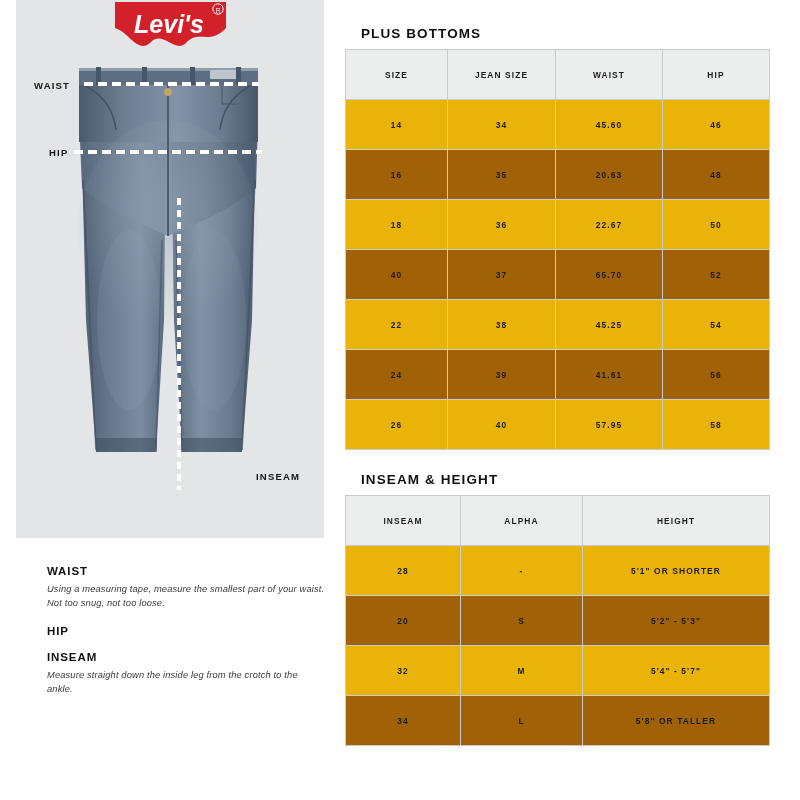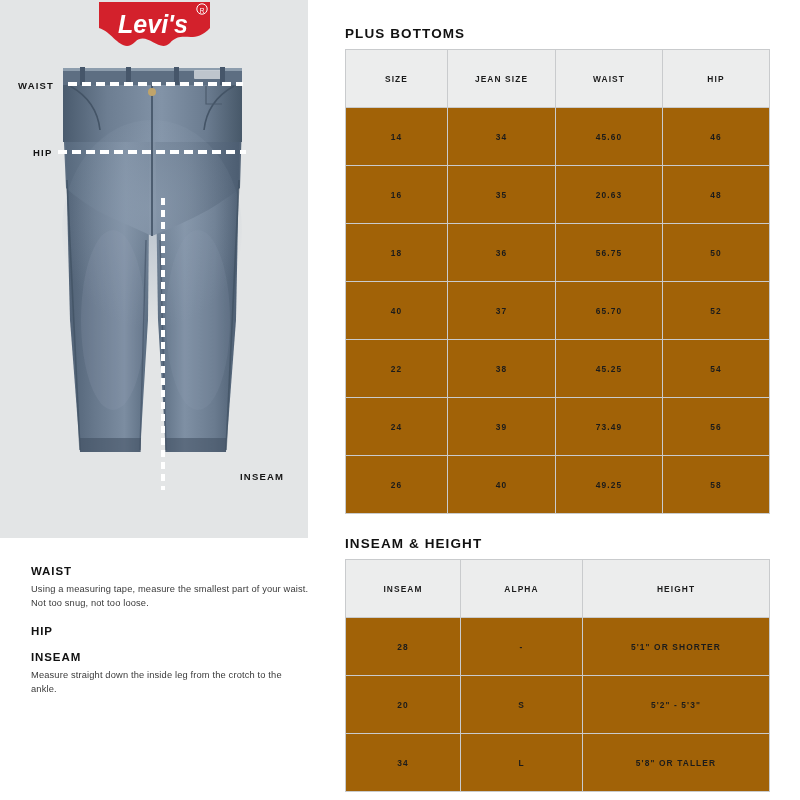--- a/index.html
+++ b/index.html
@@ -5,21 +5,21 @@
   * { box-sizing: border-box; margin: 0; padding: 0; }
   html, body {
     width: 800px; height: 800px;
     background: #ffffff;
     font-family: "Liberation Sans", sans-serif;
     overflow: hidden;
   }
   .page { position: relative; width: 800px; height: 800px; background: #fff; }
 
   
-  .left-col { position: absolute; left: 0; top: 0; width: 310px; height: 760px; }
+  .left-col { position: absolute; left: 16px; top: 0; width: 310px; height: 760px; }
 
   .photo-panel {
     position: absolute; left: 0; top: 0;
     width: 308px; height: 538px;
     background: #e3e5e6;
     overflow: hidden;
   }
 
   
   .logo-wrap { position: absolute; left: 97px; top: 2px; width: 115px; height: 46px; }
@@ -55,46 +55,46 @@
   .dash-inseam{ left: 161px; top: 198px; height: 292px; }
 
   
   .instructions { position: absolute; left: 31px; top: 565px; width: 278px; }
   .instr-block { margin-bottom: 14px; }
   .instr-title {
     font-size: 11.5px; font-weight: bold; letter-spacing: 0.9px;
     color: #111; margin-bottom: 5px;
   }
   .instr-body {
-    font-size: 9.3px; line-height: 1.55; color: #3a3a3a; letter-spacing: 0.15px;
+    font-size: 9.3px; line-height: 1.55; color: #3a3a3a; letter-spacing: 0.15px; font-style: italic;
   }
 
   
   .tables { position: absolute; left: 345px; top: 0; width: 424px; }
 
   .tbl-title {
     font-size: 13.5px; font-weight: bold; letter-spacing: 1.1px;
-    color: #111; margin-bottom: 8px;
+    color: #111; margin-bottom: 8px; margin-left: 16px;
   }
   .tbl-title.first { margin-top: 26px; }
   .tbl-title.second { margin-top: 22px; }
 
   table.sizechart {
     width: 424px; border-collapse: collapse;
     table-layout: fixed; background: #fff;
   }
   table.sizechart th, table.sizechart td {
     border: 1px solid #c9cbcd;
     text-align: center;
     font-size: 8.4px; font-weight: bold; letter-spacing: 1.1px;
     color: #1b1b1b;
-    height: 58px;
+    height: 50px;
   }
   table.sizechart th { background: #eceded; }
-  table.sizechart tbody tr.odd td { background: #a16207; }
+  table.sizechart tbody tr.odd td { background: #eab308; }
   table.sizechart tbody tr.even td { background: #a16207; }
 
   
   table.plus col.c1 { width: 102px; }
   table.plus col.c2 { width: 108px; }
   table.plus col.c3 { width: 107px; }
   table.plus col.c4 { width: 107px; }
 
   
   table.inseam col.c1 { width: 115px; }
@@ -241,45 +241,45 @@
         </tr>
         <tr class="even">
           <td>16</td>
           <td>35</td>
           <td>20.63</td>
           <td>48</td>
         </tr>
         <tr class="odd">
           <td>18</td>
           <td>36</td>
-          <td>56.75</td>
+          <td>22.67</td>
           <td>50</td>
         </tr>
         <tr class="even">
           <td>40</td>
           <td>37</td>
           <td>65.70</td>
           <td>52</td>
         </tr>
         <tr class="odd">
           <td>22</td>
           <td>38</td>
           <td>45.25</td>
           <td>54</td>
         </tr>
         <tr class="even">
           <td>24</td>
           <td>39</td>
-          <td>73.49</td>
+          <td>41.61</td>
           <td>56</td>
         </tr>
         <tr class="odd">
           <td>26</td>
           <td>40</td>
-          <td>49.25</td>
+          <td>57.95</td>
           <td>58</td>
         </tr>
       </tbody>
     </table>
 
     <div class="tbl-title second">INSEAM &amp; HEIGHT</div>
 
     <table class="sizechart inseam">
       <colgroup>
           <col class="c1">
@@ -297,20 +297,25 @@
         <tr class="odd">
           <td>28</td>
           <td>-</td>
           <td>5'1" OR SHORTER</td>
         </tr>
         <tr class="even">
           <td>20</td>
           <td>S</td>
           <td>5'2" - 5'3"</td>
         </tr>
+        <tr class="odd">
+          <td>32</td>
+          <td>M</td>
+          <td>5'4" - 5'7"</td>
+        </tr>
         <tr class="even">
           <td>34</td>
           <td>L</td>
           <td>5'8" OR TALLER</td>
         </tr>
       </tbody>
     </table>
   </div>
 </div>
 

